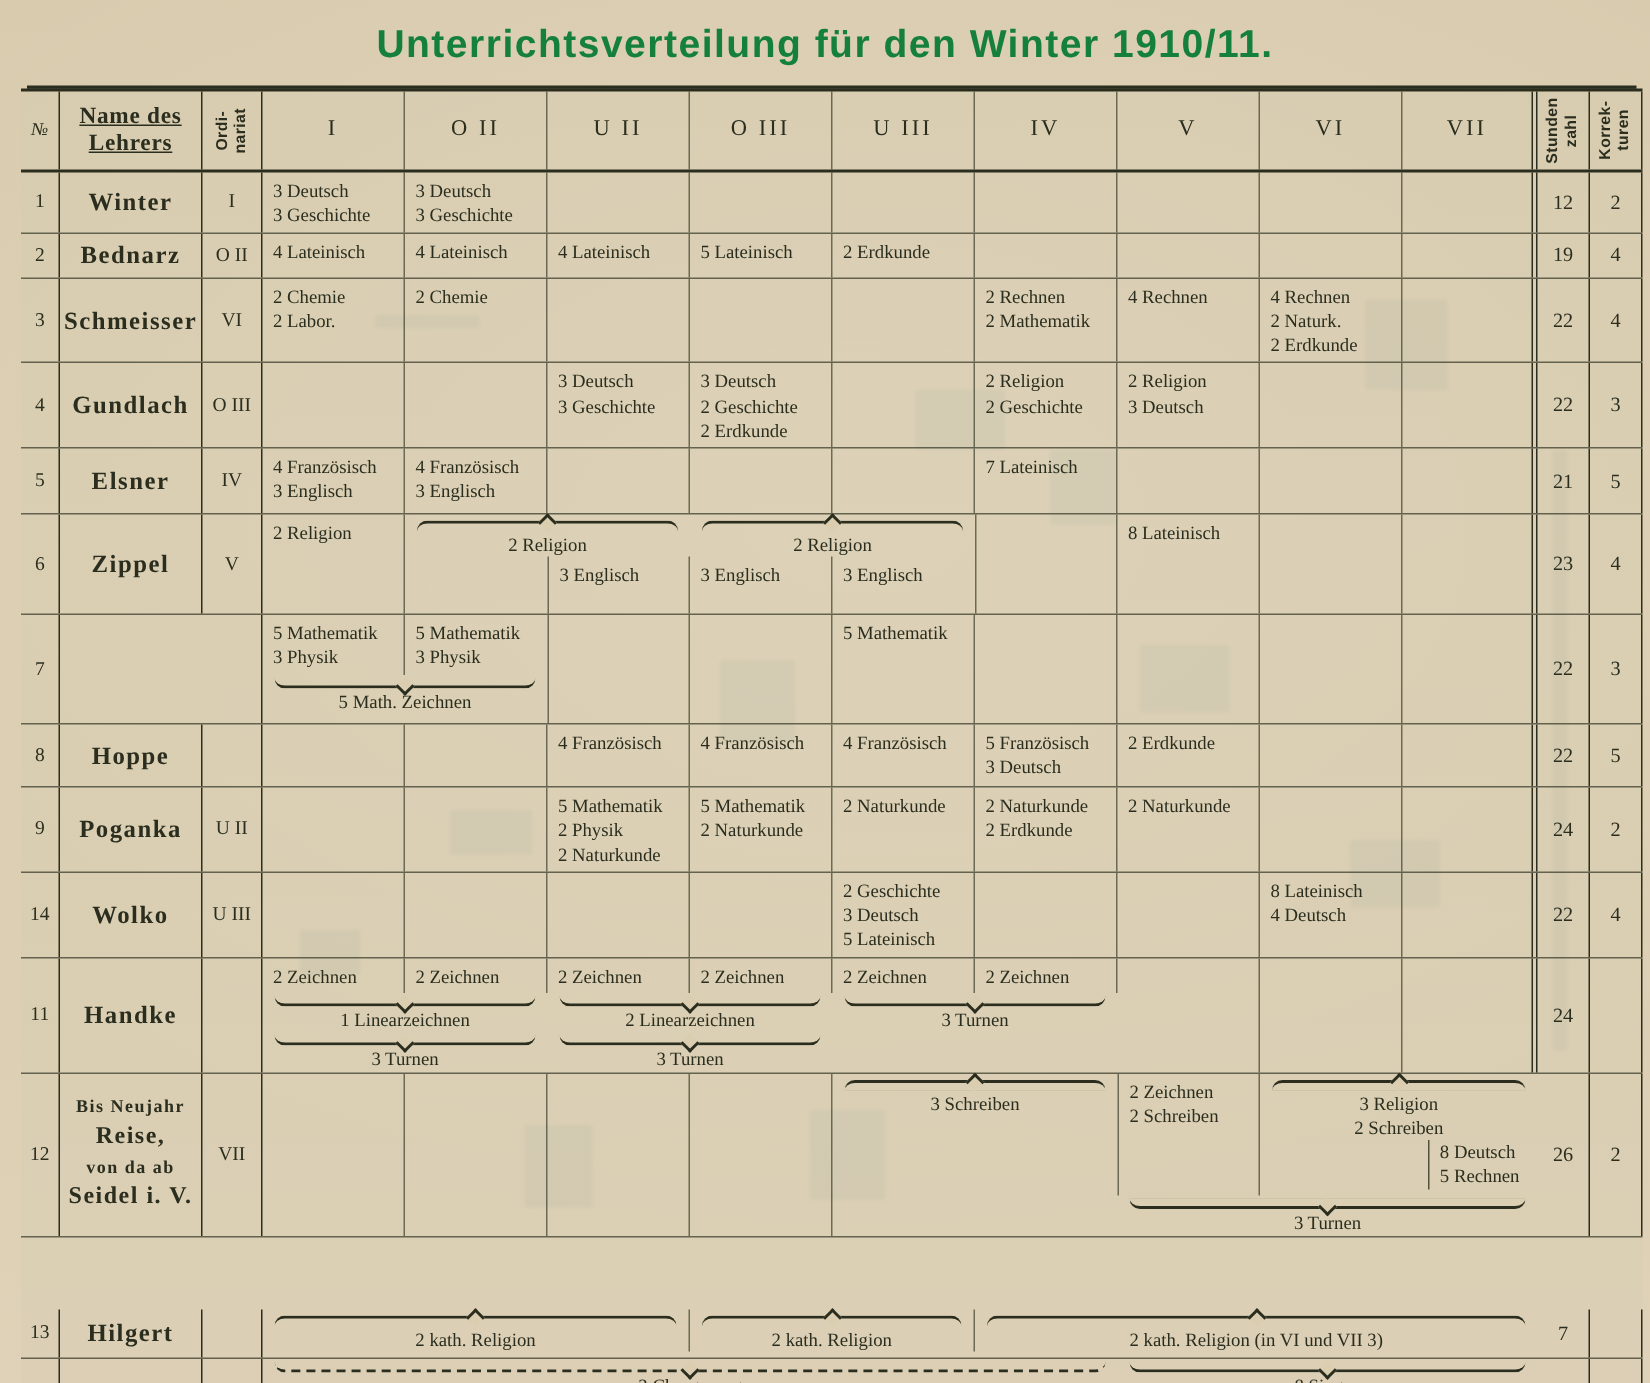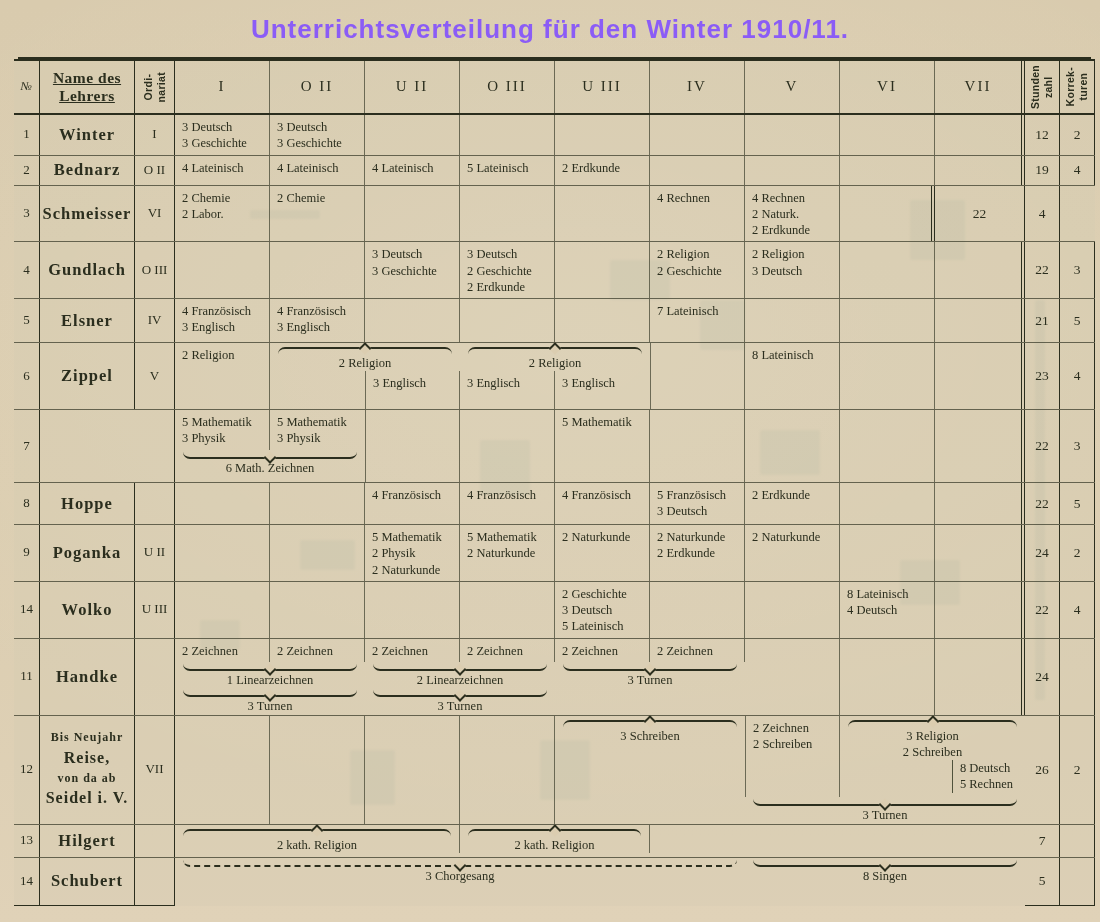--- a/index.html
+++ b/index.html
@@ -15,21 +15,21 @@
     color:var(--ink);
     background:
       radial-gradient(130% 95% at 52% 38%, rgba(255,250,235,.20) 0%, rgba(0,0,0,0) 55%),
       linear-gradient(180deg,#d9cbae 0%, #dbcdb0 55%, #e0d2b8 100%);
   }
   .sheet{position:relative;width:1100px;height:922px;padding:14px 0 0 14px;}
   .page-title{
     width:1072px;text-align:center;
     font-family:"Liberation Sans","DejaVu Sans",sans-serif;
     font-weight:bold;font-size:26px;letter-spacing:1px;
-    color:#8b5cf6;margin-bottom:14px;
+    color:#15803d;margin-bottom:14px;
   }
   .tbl{
     position:relative;width:1081px;
     border-top:2.2px solid var(--ink);
     box-shadow:0 -6px 0 -4px var(--ink);
     background:rgba(213,202,179,.35);
   }
   .row{
     display:grid;grid-template-columns:var(--gtc);
     border-bottom:1px solid rgba(60,62,44,.75);
@@ -59,21 +59,21 @@
     font-weight:bold;font-size:10.5px;line-height:1.2;
     white-space:pre-line;text-align:center;margin:auto;letter-spacing:.3px;
   }
   
   .rh1{min-height:40px;} .rh2{min-height:30px;} .rh3{min-height:56px;}
   .rh4{min-height:56px;} .rh5{min-height:44px;} .rh6{min-height:67px;grid-template-rows:auto 1fr;}
   .rh7{min-height:73px;grid-template-rows:auto 1fr;} .rh8{min-height:42px;}
   .rh9{min-height:54px;} .rh10{min-height:57px;}
   .rh11{min-height:76px;grid-template-rows:auto auto auto;}
   .rh12{min-height:109px;grid-template-rows:1fr auto;}
-  .rh13{min-height:33px;} .rh14{min-height:48px;}
+  .rh13{min-height:33px;margin-top:48px;} .rh14{min-height:48px;}
   
   .c1{grid-column:1}.c2{grid-column:2}.c3{grid-column:3}.c4{grid-column:4}
   .c5{grid-column:5}.c6{grid-column:6}.c7{grid-column:7}.c8{grid-column:8}
   .c9{grid-column:9}.c10{grid-column:10}.c11{grid-column:11}.c12{grid-column:12}
   .c13{grid-column:13}.c14{grid-column:14}
   .s2{grid-column-end:span 2}.s3{grid-column-end:span 3}.s4{grid-column-end:span 4}.s6{grid-column-end:span 6}
   .ra{grid-row:1/-1}.r2{grid-row:2}.r3{grid-row:3}
   
   .braceblk{padding:2px 8px 0 8px;display:flex;flex-direction:column;align-self:start;}
   .b{height:7px;position:relative;}
@@ -191,20 +191,22 @@
     <div class="row rh3">
       <div class="cell vc num hv">3</div>
       <div class="cell vc tname hv">Schmeisser</div>
       <div class="cell vc ordv hv">VI</div>
       <div class="cell subj bR">2 Chemie
 2 Labor.</div>
       <div class="cell subj bR">2 Chemie</div>
       <div class="cell bR"></div>
       <div class="cell bR"></div>
       <div class="cell bR"></div>
+      <div class="cell subj bR">2 Rechnen
+2 Mathematik</div>
       <div class="cell subj bR">4 Rechnen</div>
       <div class="cell subj bR">4 Rechnen
 2 Naturk.
 2 Erdkunde</div>
       <div class="cell bDbl"></div>
       <div class="cell vc stn hv">22</div>
       <div class="cell vc stn hv">4</div>
     </div>
 
     <div class="row rh4">
@@ -274,21 +276,21 @@
 
     <div class="row rh7">
       <div class="cell vc num hv c1 ra">7</div>
       <div class="cell vc ordv hv c3 ra"></div>
       <div class="cell subj bR c4">5 Mathematik
 3 Physik</div>
       <div class="cell subj c5">5 Mathematik
 3 Physik</div>
       <div class="braceblk c4 s2 r2">
         <div class="b b-under"></div>
-        <div class="b-label">6 Math. Zeichnen</div>
+        <div class="b-label">5 Math. Zeichnen</div>
       </div>
       <div class="cell bL bR c6 ra"></div>
       <div class="cell bR c7 ra"></div>
       <div class="cell subj bR c8 ra">5 Mathematik</div>
       <div class="cell bR c9 ra"></div>
       <div class="cell bR c10 ra"></div>
       <div class="cell bR c11 ra"></div>
       <div class="cell bDbl c12 ra"></div>
       <div class="cell vc stn hv c13 ra">22</div>
       <div class="cell vc stn hv c14 ra">3</div>
@@ -431,20 +433,24 @@
       <div class="cell vc tname hv c2">Hilgert</div>
       <div class="cell vc ordv hv c3"></div>
       <div class="braceblk bR c4 s3">
         <div class="b b-over"></div>
         <div class="b-label">2 kath. Religion</div>
       </div>
       <div class="braceblk bR c7 s2">
         <div class="b b-over"></div>
         <div class="b-label">2 kath. Religion</div>
       </div>
+      <div class="braceblk c9 s4">
+        <div class="b b-over"></div>
+        <div class="b-label">2 kath. Religion (in VI und VII 3)</div>
+      </div>
       <div class="cell vc stn hv c13">7</div>
       <div class="cell vc stn hv c14"></div>
     </div>
 
     <div class="row rh14">
       <div class="cell vc num hv bb c1">14</div>
       <div class="cell vc tname hv bb c2">Schubert</div>
       <div class="cell vc ordv hv bb c3"></div>
       <div class="braceblk c4 s6">
         <div class="b b-under dash"></div>

